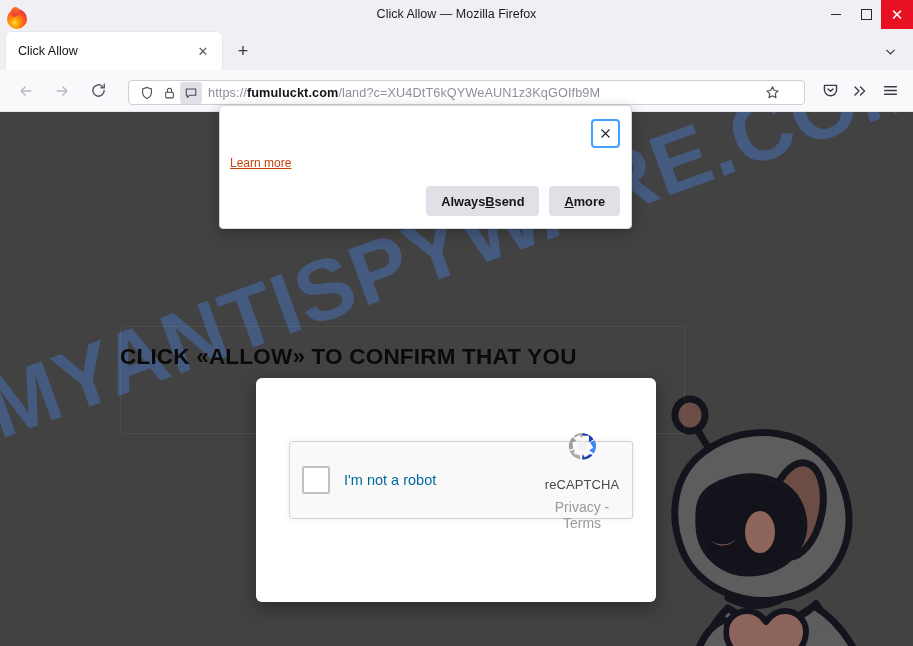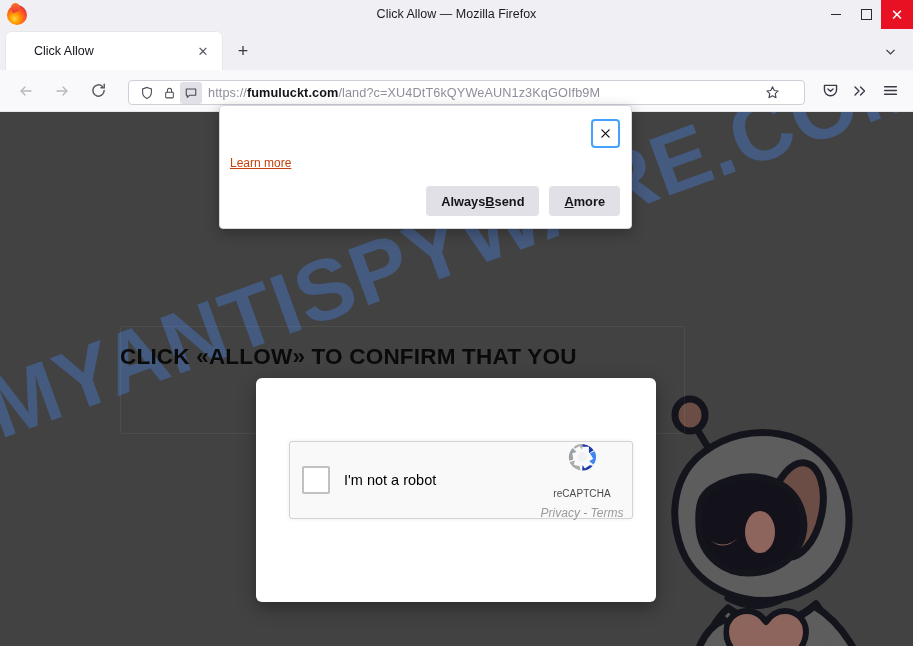--- a/index.html
+++ b/index.html
@@ -15,21 +15,21 @@
     width: 913px; height: 646px;
     background: #f9f9fb;
     overflow: hidden;
   }
 
   
   .titlebar {
     position: absolute; top: 0; left: 0;
     width: 913px; height: 29px;
     background: #f0f0f4;
-    display: flex; align-items: center;
+    display: flex; align-items: flex-end;
   }
   .ff-logo {
     width: 20px; height: 20px; margin-left: 7px;
     border-radius: 50%;
     background: radial-gradient(circle at 38% 68%, #ffd93b 0%, #ff9500 28%, #ff4f26 58%, #cc2a4a 85%);
     position: relative; flex: none;
   }
   .ff-logo::after {
     content: ""; position: absolute; left: 4px; top: -2px;
     width: 9px; height: 9px; border-radius: 50% 50% 50% 10%;
@@ -63,21 +63,21 @@
     margin-left: 6px; margin-bottom: 0;
     width: 216px; height: 38px;
     background: #ffffff;
     border-radius: 5px 5px 0 0;
     display: flex; align-items: center;
     box-shadow: 0 0 0 0.5px rgba(0,0,0,.07);
     position: relative;
   }
   .tab-title {
     font-size: 12.5px; color: #15141a;
-    padding-left: 28px; flex: 1;
+    padding-left: 12px; flex: 1;
     white-space: nowrap; overflow: hidden; text-overflow: ellipsis;
   }
   .tab-close {
     width: 22px; height: 22px; margin-right: 8px;
     display: flex; align-items: center; justify-content: center;
     color: #5b5b66; font-size: 13px; border-radius: 3px;
   }
   .newtab {
     width: 30px; height: 30px; margin-left: 6px; margin-bottom: 4px;
     display: flex; align-items: center; justify-content: center;
@@ -204,30 +204,30 @@
     box-shadow: 0 0 4px rgba(0,0,0,.08);
     display: flex; align-items: center;
   }
   .rc-checkbox {
     width: 28px; height: 28px; margin-left: 12px;
     background: #fff;
     border: 2px solid #c1c1c1;
     border-radius: 2px; flex: none;
   }
   .rc-label {
-    font-size: 14.5px; color: #000000; margin-left: 14px; flex: 1;
+    font-size: 14.5px; color: #0369a1; margin-left: 14px; flex: 1;
     font-family: "Liberation Sans", sans-serif;
   }
   .rc-brand {
     width: 84px; text-align: center; margin-right: 8px;
     display: flex; flex-direction: column; align-items: center;
   }
   .rc-logo { width: 34px; height: 34px; }
-  .rc-name { font-size: 10px; color: #4a4a4a; margin-top: 14px; letter-spacing: .1px; }
-  .rc-tos { font-size: 12px; color: #9a9a9a; margin-top: 7px; font-style: italic; }
+  .rc-name { font-size: 13px; color: #4a4a4a; margin-top: 14px; letter-spacing: .1px; }
+  .rc-tos { font-size: 14px; color: #9a9a9a; margin-top: 7px; }
 
   
   .doorhanger {
     position: absolute;
     left: 219px; top: 105px;
     width: 413px; height: 124px;
     background: #ffffff;
     border: 1px solid #d7d7db;
     border-radius: 4px;
     box-shadow: 0 4px 14px rgba(0,0,0,.28);

